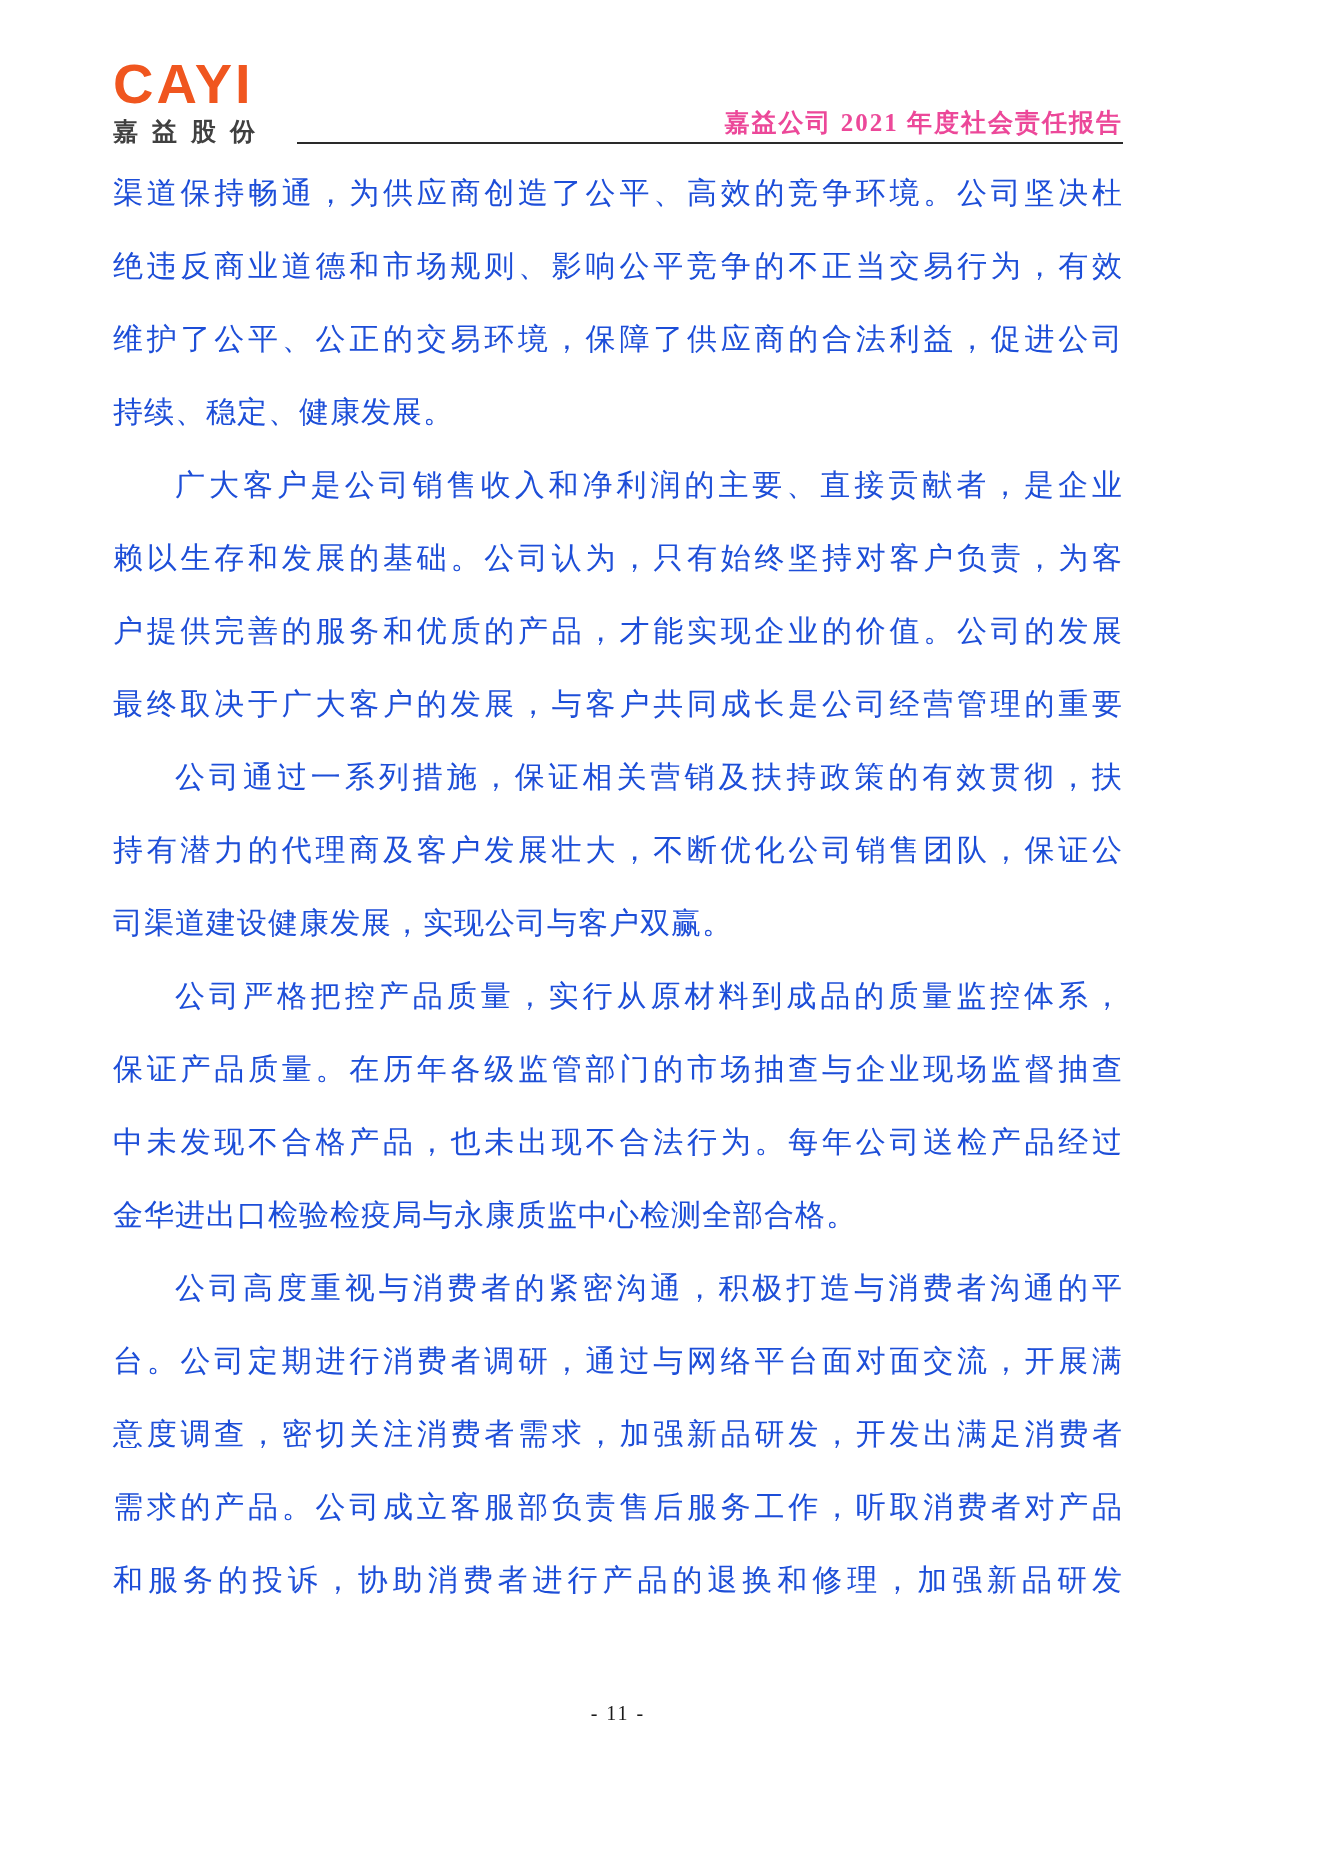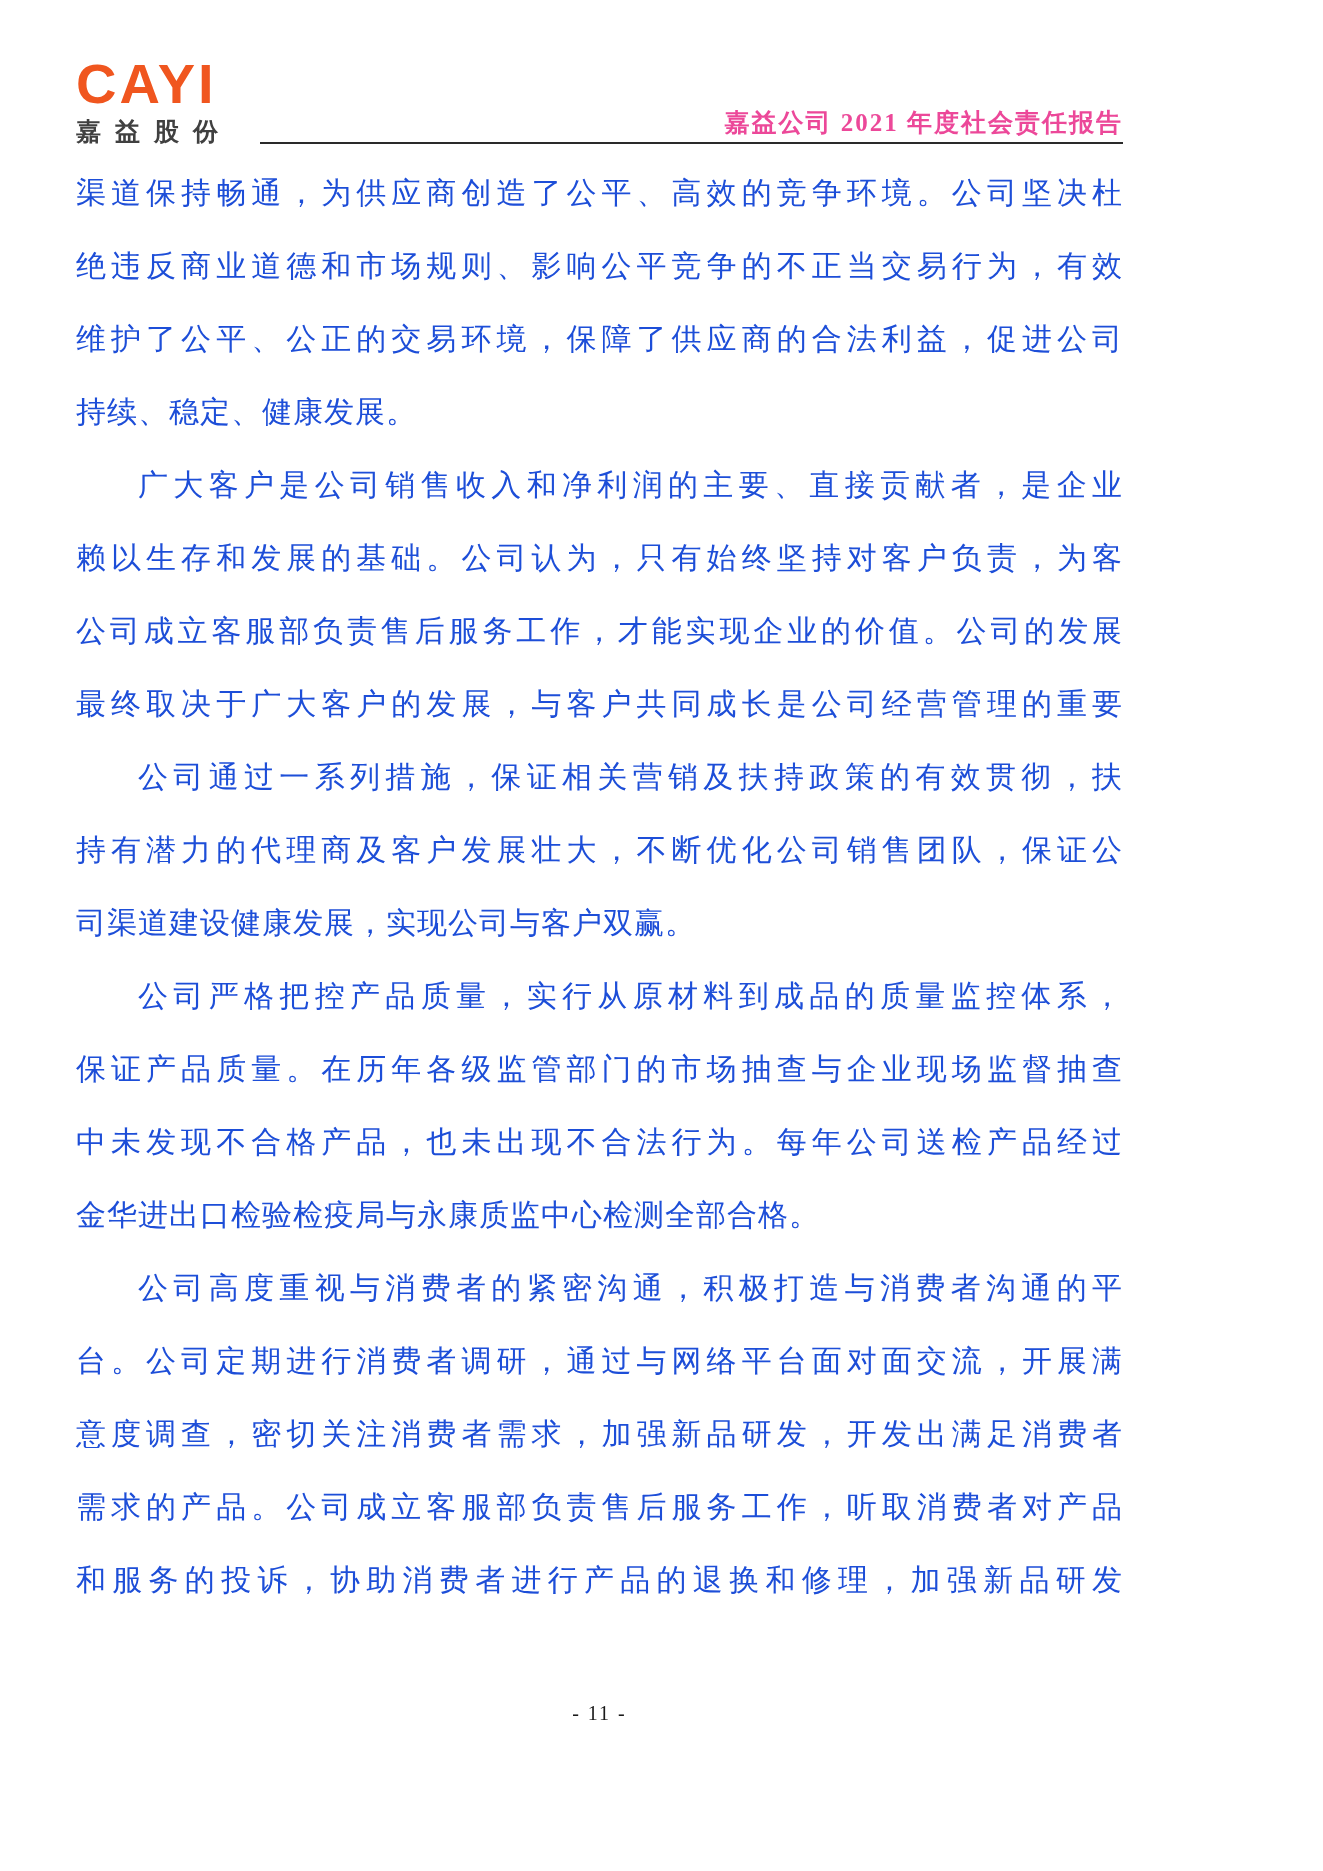--- a/index.html
+++ b/index.html
@@ -3,21 +3,21 @@
 <meta charset="utf-8">
 <style>
   html, body { margin: 0; padding: 0; background: #ffffff; }
   .page {
     position: relative;
     width: 1323px;
     height: 1871px;
     margin: 0 auto;
     background: #ffffff;
     box-sizing: border-box;
-    padding: 56px 200px 0 76px;
+    padding: 56px 200px 0 113px;
     font-family: "Liberation Serif", "DejaVu Serif", serif;
     color: #1a1a1a;
     overflow: hidden;
   }
   .header {
     display: flex;
     align-items: flex-end;
   }
   .logo { flex: 0 0 auto; }
   .logo-brand {
@@ -91,21 +91,21 @@
 
   <main class="body-text">
 
     <div class="line">渠道保持畅通，为供应商创造了公平、高效的竞争环境。公司坚决杜</div>
     <div class="line">绝违反商业道德和市场规则、影响公平竞争的不正当交易行为，有效</div>
     <div class="line">维护了公平、公正的交易环境，保障了供应商的合法利益，促进公司</div>
     <div class="line para-end">持续、稳定、健康发展。</div>
 
     <div class="line indent">广大客户是公司销售收入和净利润的主要、直接贡献者，是企业</div>
     <div class="line">赖以生存和发展的基础。公司认为，只有始终坚持对客户负责，为客</div>
-    <div class="line">公司成立客服部负责售后服务工作，才能实现企业的价值。公司的发展</div>
+    <div class="line">户提供完善的服务和优质的产品，才能实现企业的价值。公司的发展</div>
     <div class="line">最终取决于广大客户的发展，与客户共同成长是公司经营管理的重要</div>
 
     <div class="line indent">公司通过一系列措施，保证相关营销及扶持政策的有效贯彻，扶</div>
     <div class="line">持有潜力的代理商及客户发展壮大，不断优化公司销售团队，保证公</div>
     <div class="line para-end">司渠道建设健康发展，实现公司与客户双赢。</div>
 
     <div class="line indent">公司严格把控产品质量，实行从原材料到成品的质量监控体系，</div>
     <div class="line">保证产品质量。在历年各级监管部门的市场抽查与企业现场监督抽查</div>
     <div class="line">中未发现不合格产品，也未出现不合法行为。每年公司送检产品经过</div>
     <div class="line para-end">金华进出口检验检疫局与永康质监中心检测全部合格。</div>

